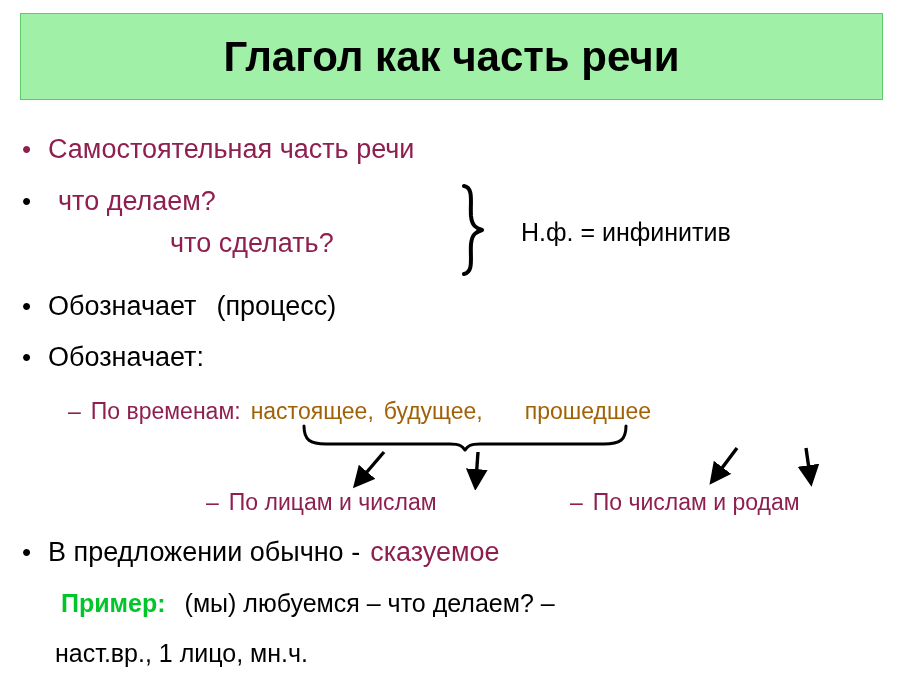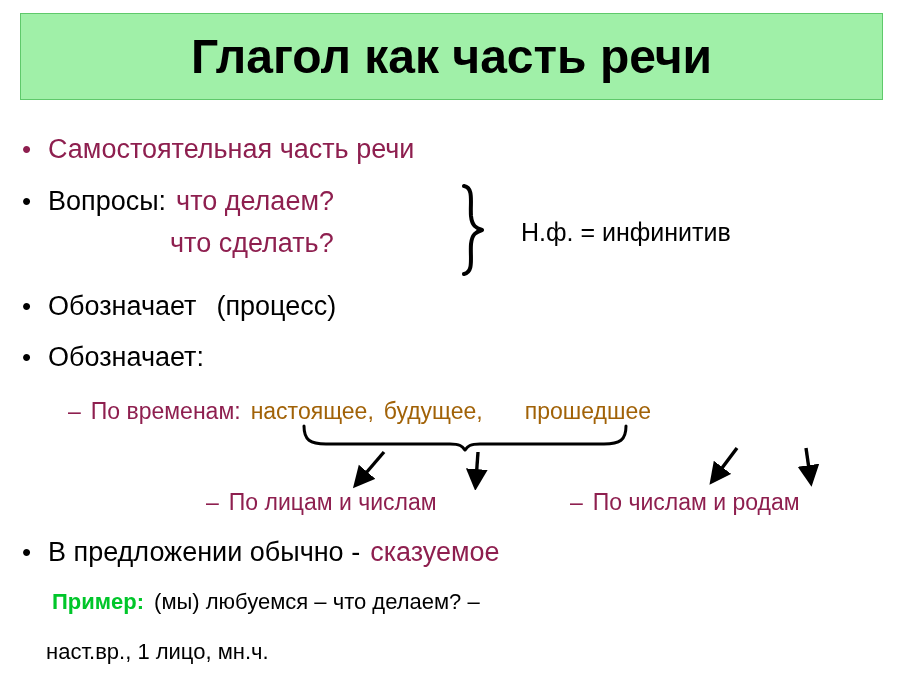--- a/index.html
+++ b/index.html
@@ -24,21 +24,21 @@
     width: 863px;
     height: 87px;
     background: #a0f0a8;
     border: 1px solid #5fc96b;
     box-sizing: border-box;
     display: flex;
     align-items: center;
     justify-content: center;
   }
   #title-text {
-    font-size: 48px;
+    font-size: 42px;
     font-weight: bold;
     color: #000000;
     letter-spacing: 0px;
     white-space: nowrap;
   }
 
   
   .bullet-row {
     position: absolute;
     display: flex;
@@ -118,37 +118,36 @@
   #arrows-layer {
     position: absolute;
     left: 0;
     top: 420px;
     width: 898px;
     height: 70px;
   }
 
   
   #row-primer .bullet-text,
-  #row-final .bullet-text { font-size: 22px; }
+  #row-final .bullet-text { font-size: 25px; margin-left: 9px; }
 </style>
 </head>
 <body>
 
 <div id="title-banner">
   <div id="title-text">Глагол как часть речи</div>
 </div>
 
 <div class="bullet-row" id="row-samost">
   <span class="bullet-dot maroon">•</span>
   <span class="bullet-text maroon">Самостоятельная часть речи</span>
 </div>
 
 <div class="bullet-row" id="row-voprosy">
   <span class="bullet-dot black">•</span>
-  <span class="bullet-text black">Вопросы:</span>
   <span class="gap-sm"></span>
   <span class="bullet-text maroon">что делаем?</span>
 </div>
 
 <div class="bullet-row" id="row-voprosy2">
   <span class="bullet-text maroon">что сделать?</span>
 </div>
 
 <div id="infinitive-brace">
   <svg width="40" height="96" viewBox="0 0 40 96" xmlns="http://www.w3.org/2000/svg" aria-hidden="true">

